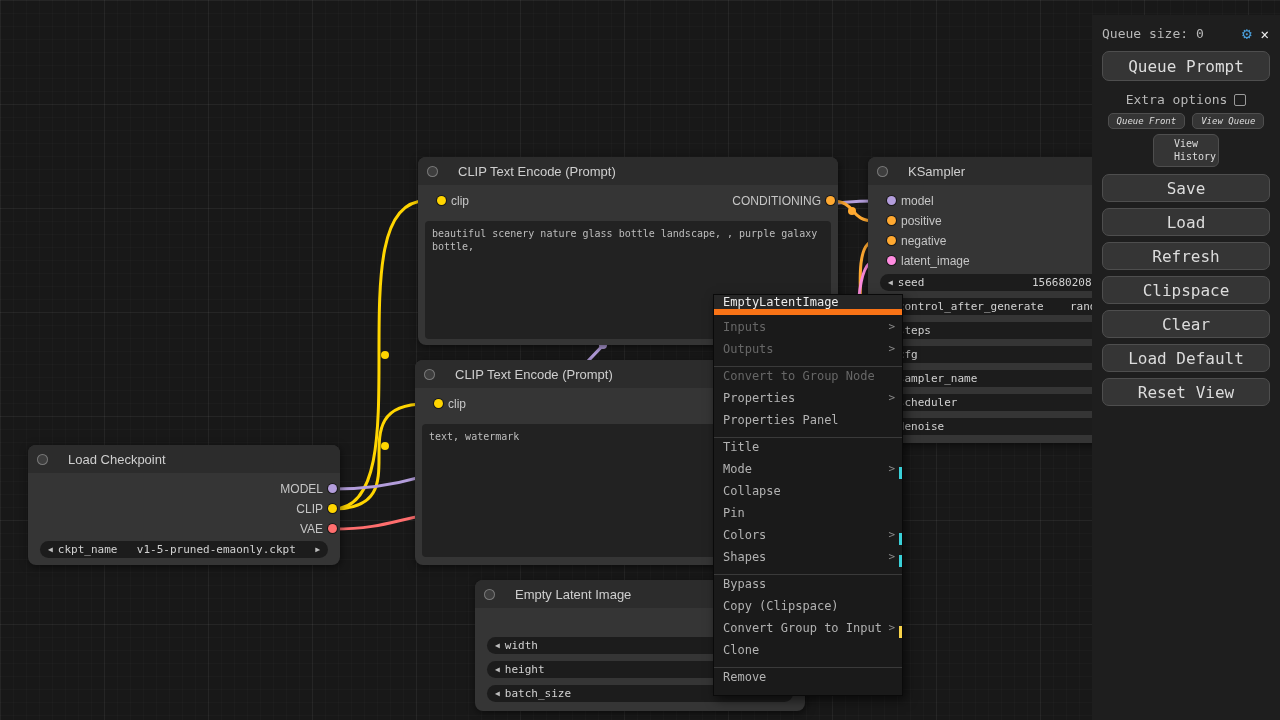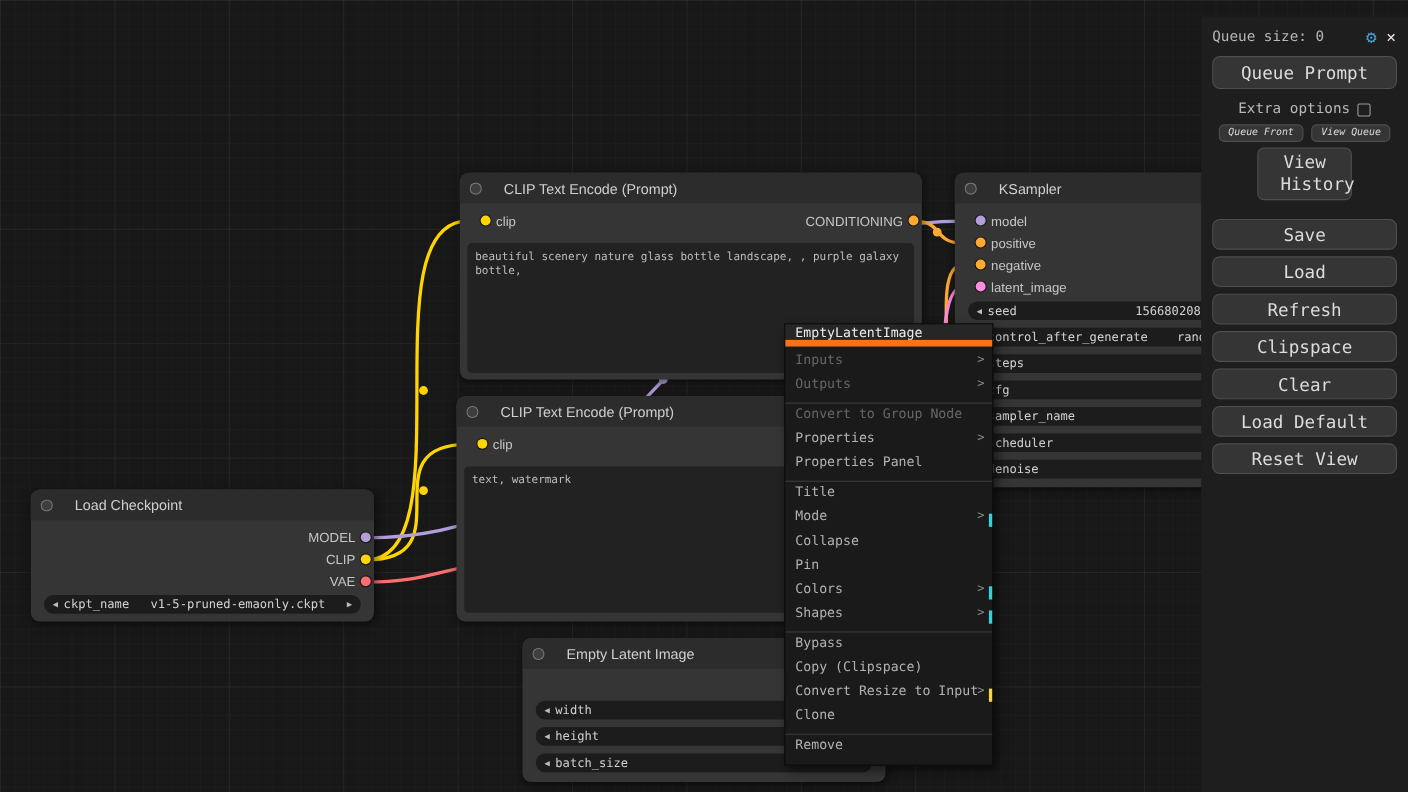--- a/index.html
+++ b/index.html
@@ -68,22 +68,22 @@
   .btn { display:block; background:#353535; border:1px solid #4e4e4e; color:#dcdcdc;
          font-family:"DejaVu Sans Mono",monospace; border-radius:7px; cursor:pointer; }
   .btn.big { width:168px; height:30px; margin:4px auto 0; font-size:16px; }
   .extra-row { display:flex; align-items:center; justify-content:center; gap:7px;
                margin-top:11px; font-size:13px; color:#b8b8b8; }
   .checkbox { width:12px; height:12px; border:1px solid #9a9a9a; border-radius:2px;
               background:#1e1e1e; cursor:pointer; }
   .mini-row { display:flex; justify-content:center; gap:7px; margin-top:6px; }
   .btn.mini { font-size:9px; padding:2px 8px; border-radius:5px;font-style:italic; }
   .vh-row { display:flex; justify-content:center; margin-top:5px; }
-  .btn.vh { width:86px; font-size:16px; padding:3px 20px; line-height:1.25; border-radius:6px; }
-  .acts { margin-top:17px; }
+  .btn.vh { width:66px; font-size:10px; padding:3px 20px; line-height:1.25; border-radius:6px; }
+  .acts { margin-top:7px; }
   .btn.act { width:168px; height:28px; margin:0 auto 6px; font-size:16px; }
 </style>
 </head>
 <body>
 
 <div id="stage">
   <div id="canvas">
 
     <svg class="wires" width="1280" height="720">
       <path d="M333,509 C425,509 333,201 425,201" fill="none" stroke-width="3" stroke="#FFD500"></path>
@@ -276,21 +276,21 @@
           <span class="mi-accent" style="background: rgb(58, 208, 216);"></span>
         </div>
         <div class="msep"></div>
         <div class="mi">
           <span>Bypass</span>
         </div>
         <div class="mi">
           <span>Copy (Clipspace)</span>
         </div>
         <div class="mi">
-          <span>Convert Resize to Input</span>
+          <span>Convert Group to Input</span>
           <span class="mi-sub">&gt;</span>
           <span class="mi-accent" style="background: rgb(248, 211, 74);"></span>
         </div>
         <div class="mi">
           <span>Clone</span>
         </div>
         <div class="msep"></div>
         <div class="mi">
           <span>Remove</span>
         </div>

